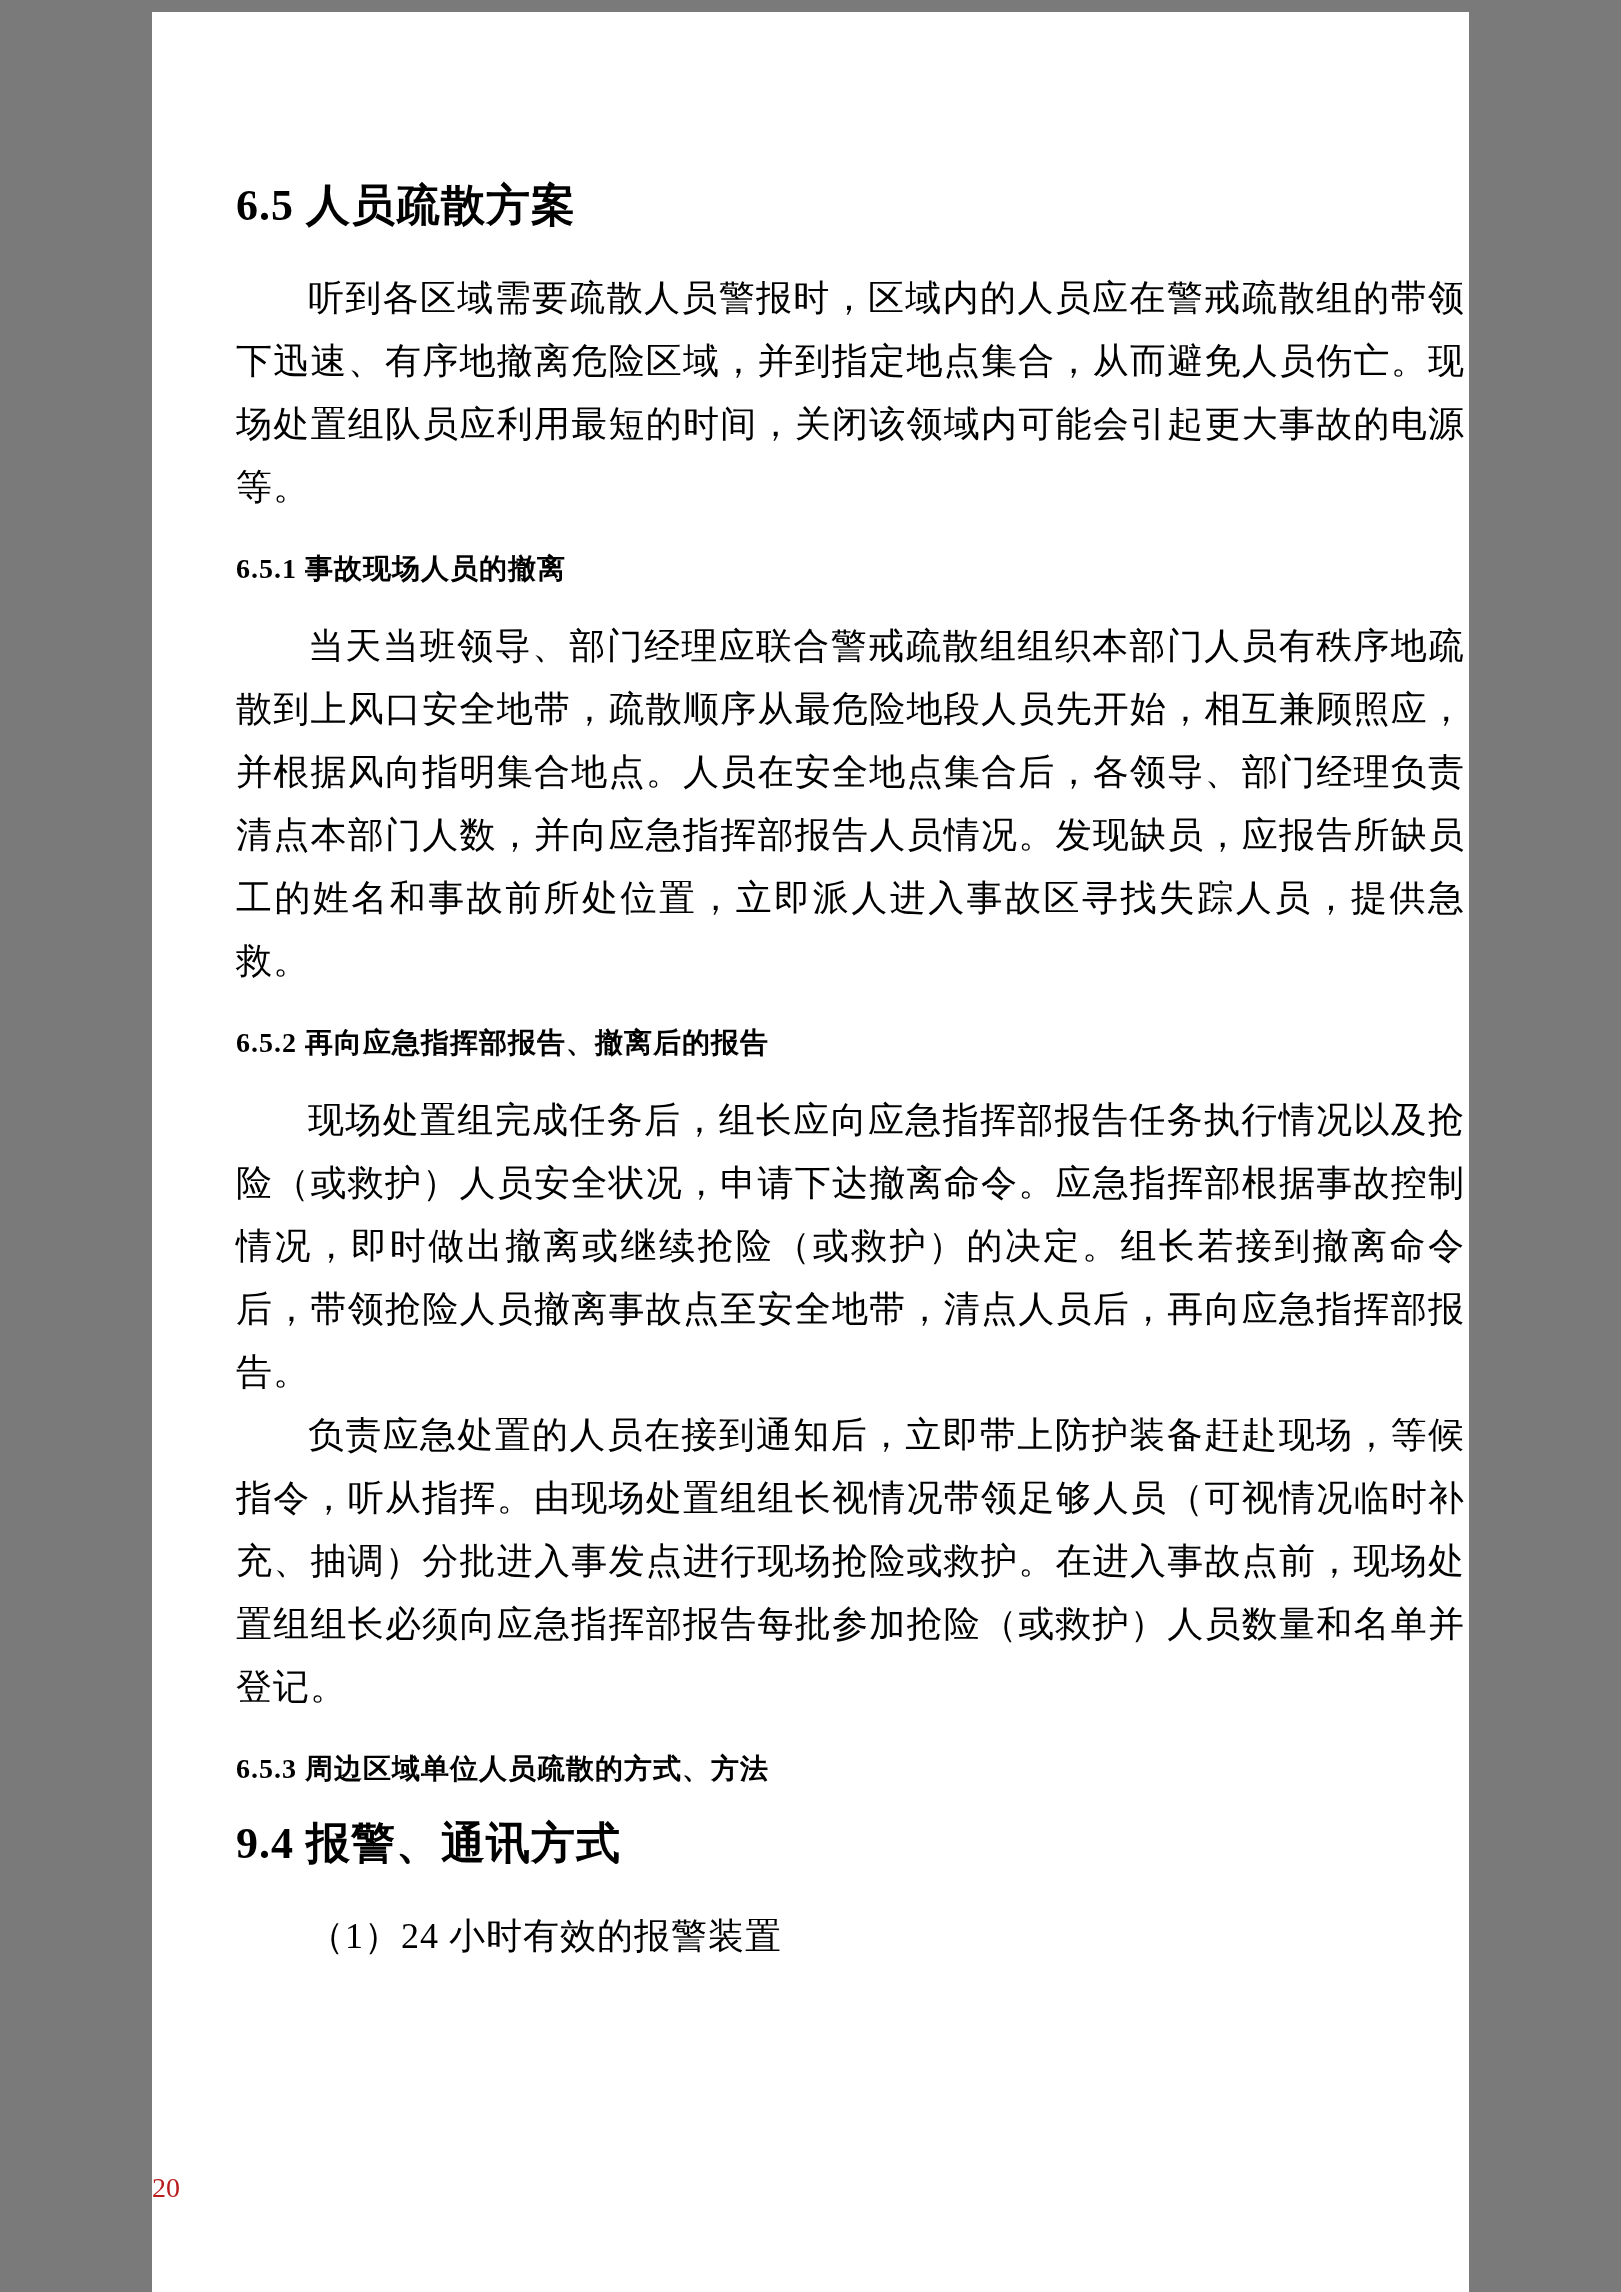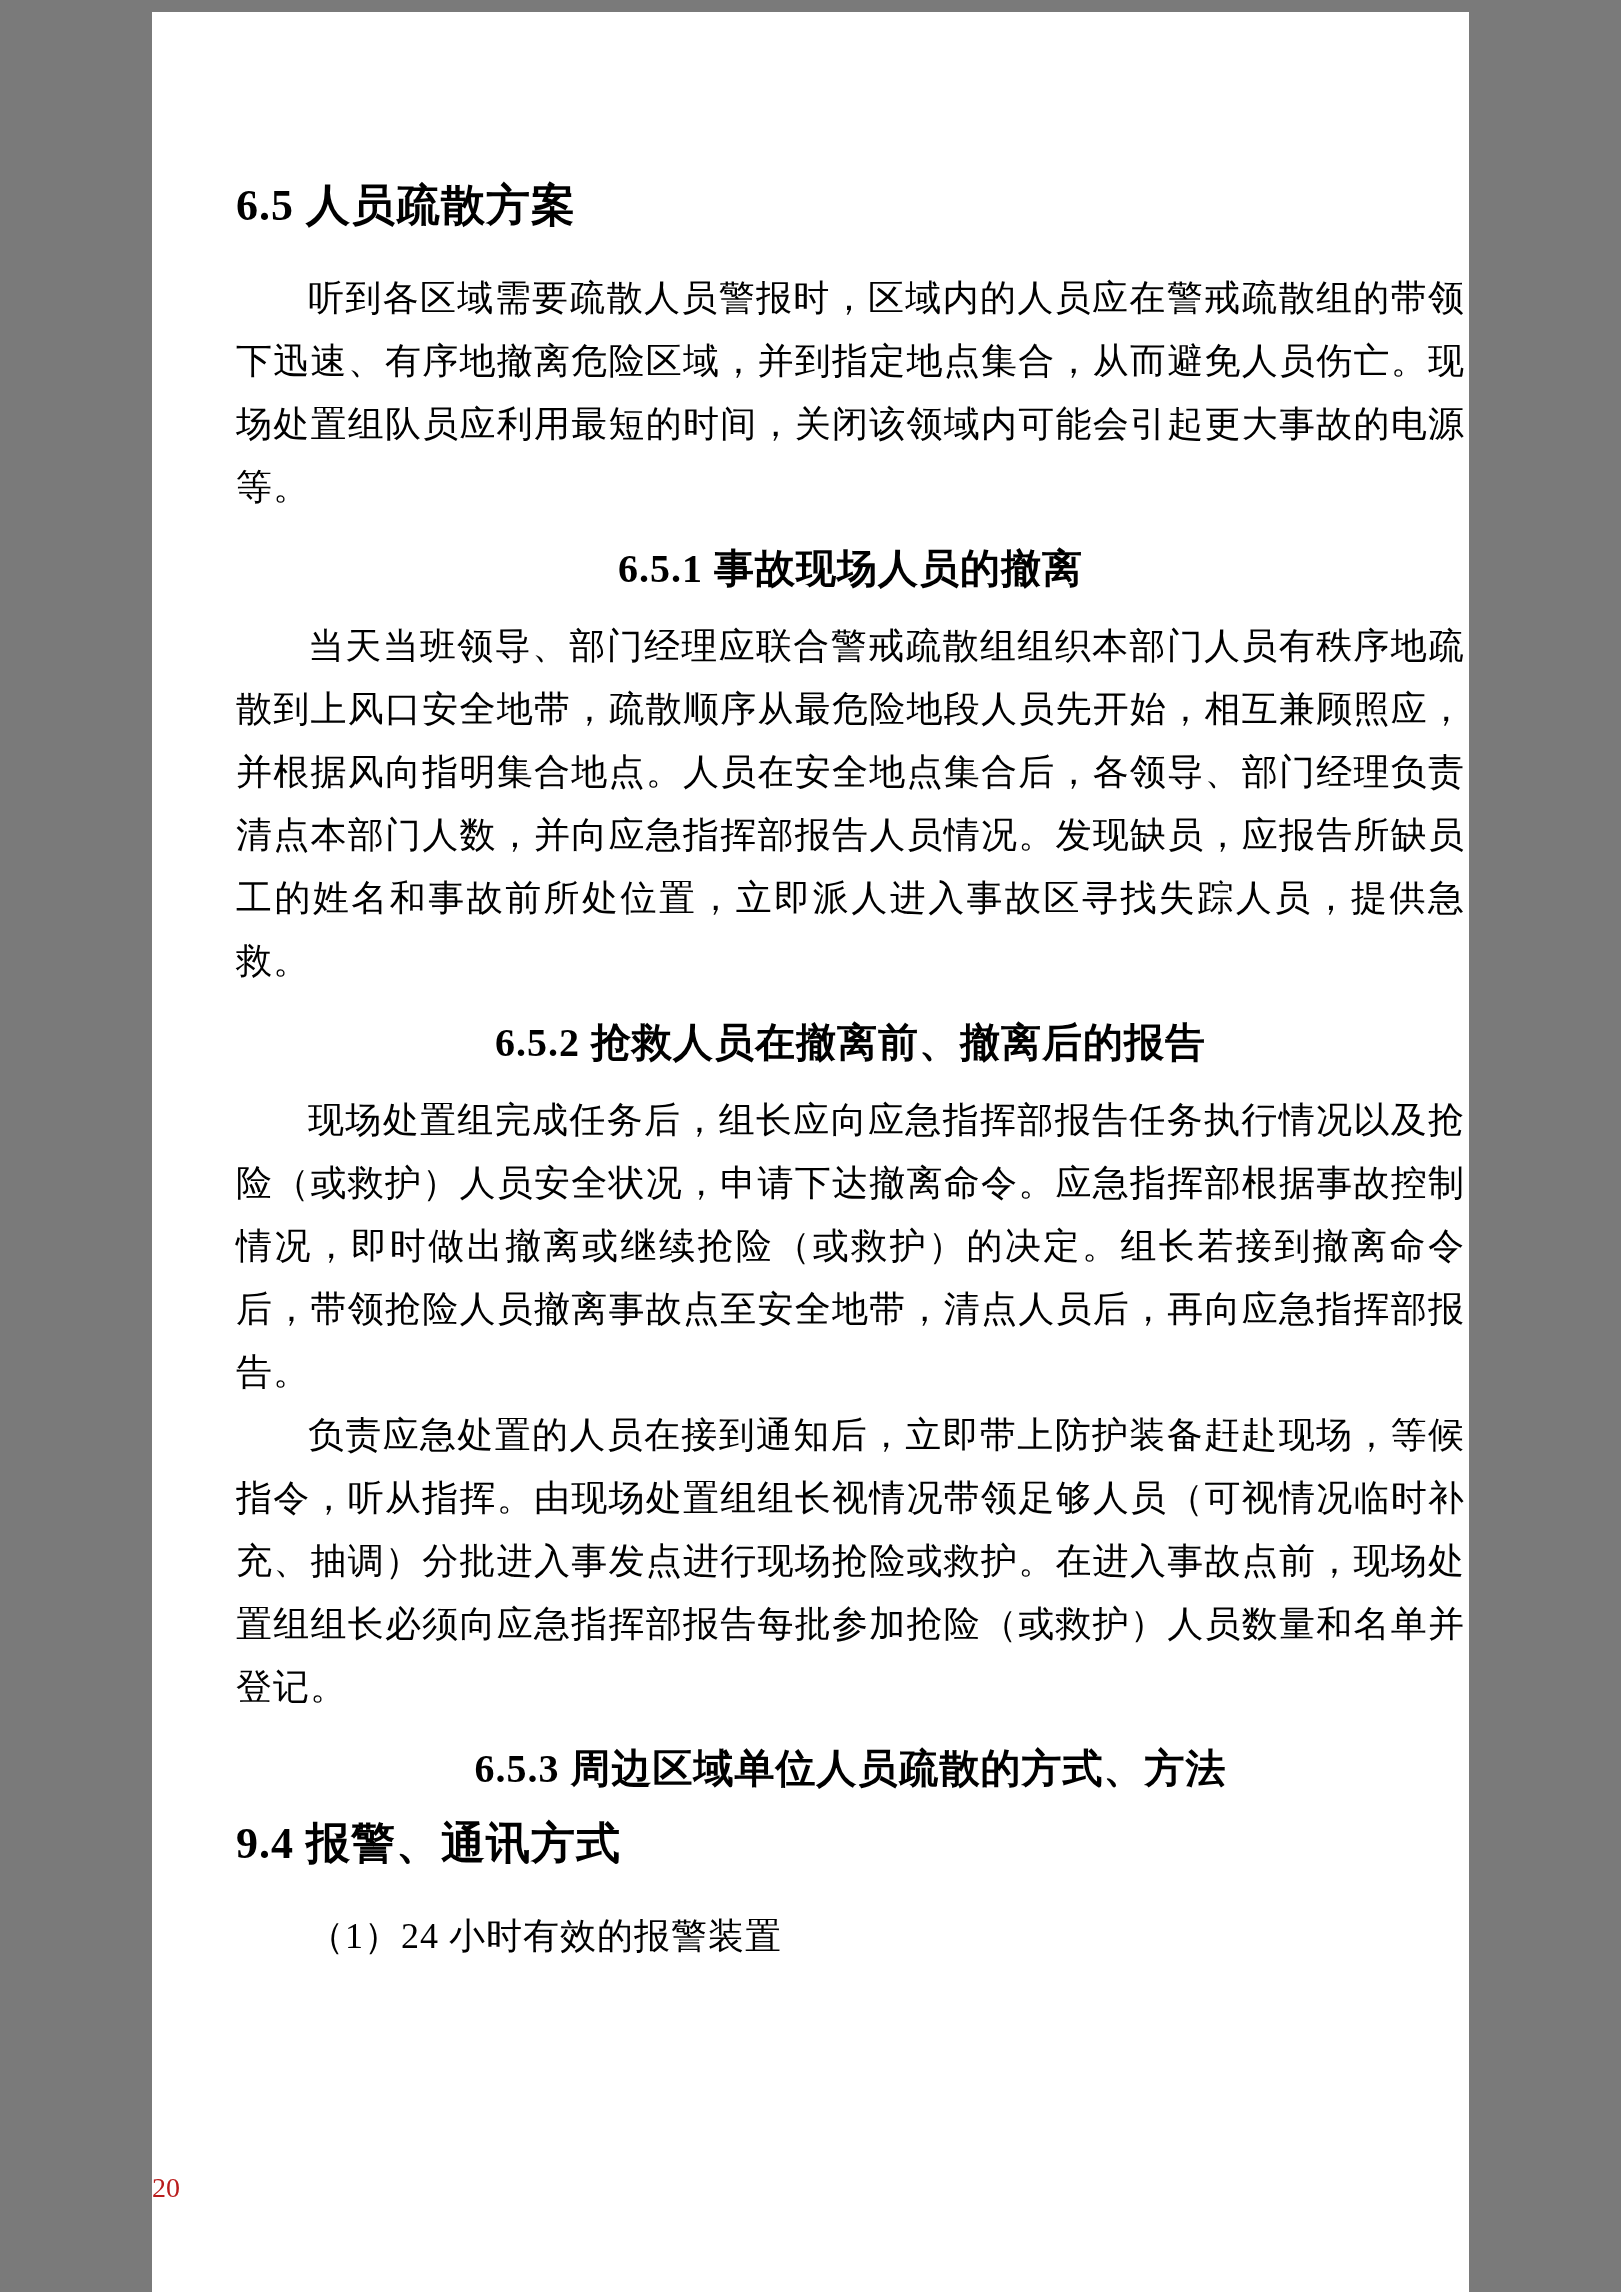--- a/index.html
+++ b/index.html
@@ -24,26 +24,25 @@
     font-size: 44px;
     line-height: 57px;
     font-weight: bold;
     margin: 0 0 33px 0;
     letter-spacing: 1px;
   }
   .h2 + .h2, .p + .h2 {
     margin-top: 39px;
   }
   .h3 {
-    font-size: 40px;
+    font-size: 28px;
     line-height: 51px;
     font-weight: bold;
     margin: 23.5px 0 21.6px 0;
     letter-spacing: 1px;
-    text-align: center;
   }
   .p {
     font-size: 36px;
     line-height: 63px;
     margin: 0;
     text-indent: 2em;
     text-align: justify;
     letter-spacing: 1px;
   }
   .footer {
@@ -59,21 +58,21 @@
 </style>
 </head>
 <body>
 
 <div class="page">
   <div class="content" id="content">
       <div class="h2">6.5 人员疏散方案</div>
       <div class="p">听到各区域需要疏散人员警报时，区域内的人员应在警戒疏散组的带领下迅速、有序地撤离危险区域，并到指定地点集合，从而避免人员伤亡。现场处置组队员应利用最短的时间，关闭该领域内可能会引起更大事故的电源等。</div>
       <div class="h3">6.5.1 事故现场人员的撤离</div>
       <div class="p">当天当班领导、部门经理应联合警戒疏散组组织本部门人员有秩序地疏散到上风口安全地带，疏散顺序从最危险地段人员先开始，相互兼顾照应，并根据风向指明集合地点。人员在安全地点集合后，各领导、部门经理负责清点本部门人数，并向应急指挥部报告人员情况。发现缺员，应报告所缺员工的姓名和事故前所处位置，立即派人进入事故区寻找失踪人员，提供急救。</div>
-      <div class="h3">6.5.2 抢救人员在撤离前、撤离后的报告</div>
+      <div class="h3">6.5.2 再向应急指挥部报告、撤离后的报告</div>
       <div class="p">现场处置组完成任务后，组长应向应急指挥部报告任务执行情况以及抢险（或救护）人员安全状况，申请下达撤离命令。应急指挥部根据事故控制情况，即时做出撤离或继续抢险（或救护）的决定。组长若接到撤离命令后，带领抢险人员撤离事故点至安全地带，清点人员后，再向应急指挥部报告。</div>
       <div class="p">负责应急处置的人员在接到通知后，立即带上防护装备赶赴现场，等候指令，听从指挥。由现场处置组组长视情况带领足够人员（可视情况临时补充、抽调）分批进入事发点进行现场抢险或救护。在进入事故点前，现场处置组组长必须向应急指挥部报告每批参加抢险（或救护）人员数量和名单并登记。</div>
       <div class="h3">6.5.3 周边区域单位人员疏散的方式、方法</div>
       <div class="h2">9.4 报警、通讯方式</div>
       <div class="p">（1）24 小时有效的报警装置</div>
     </div>
   <div class="footer">20</div>
 </div>
 
 

